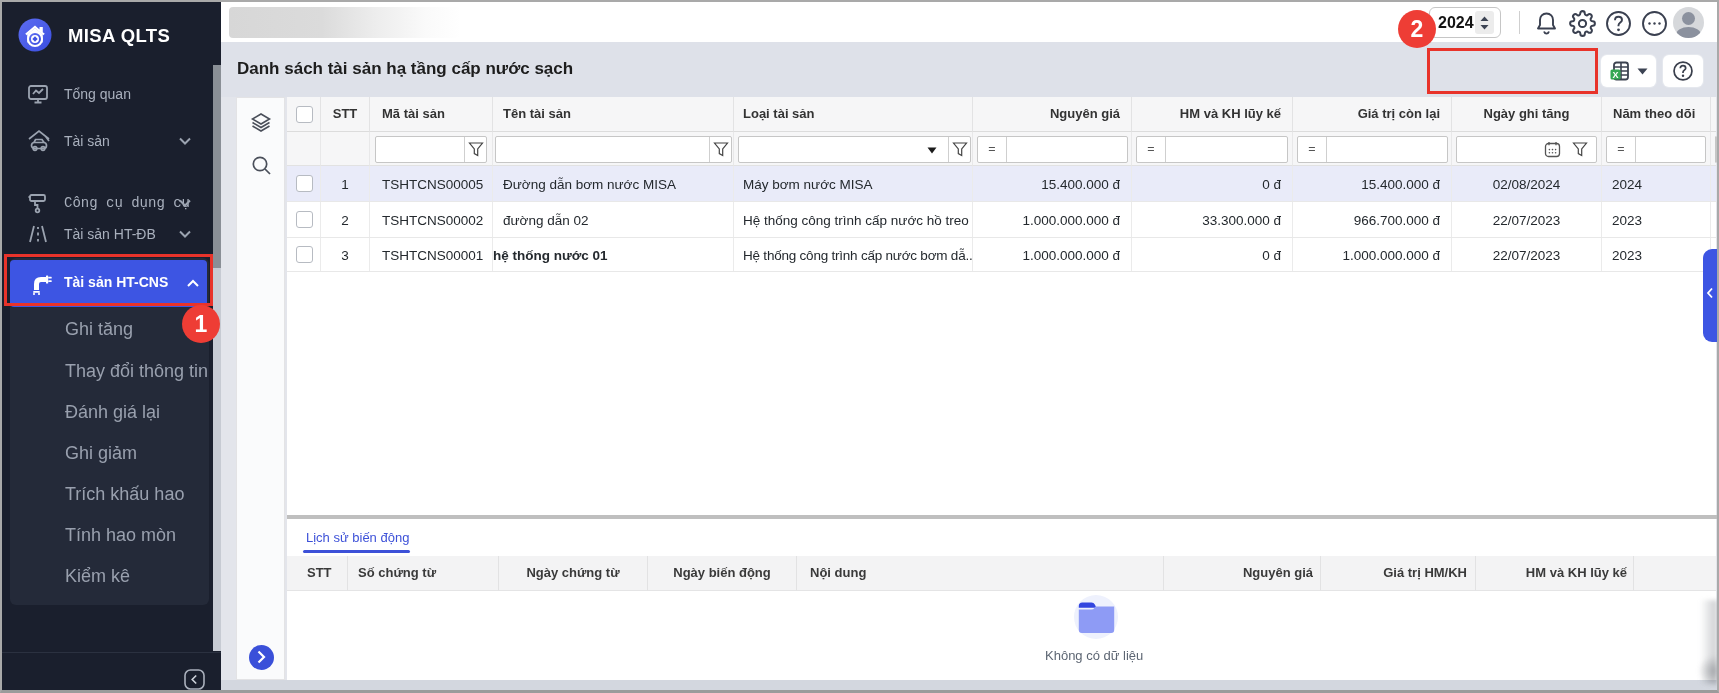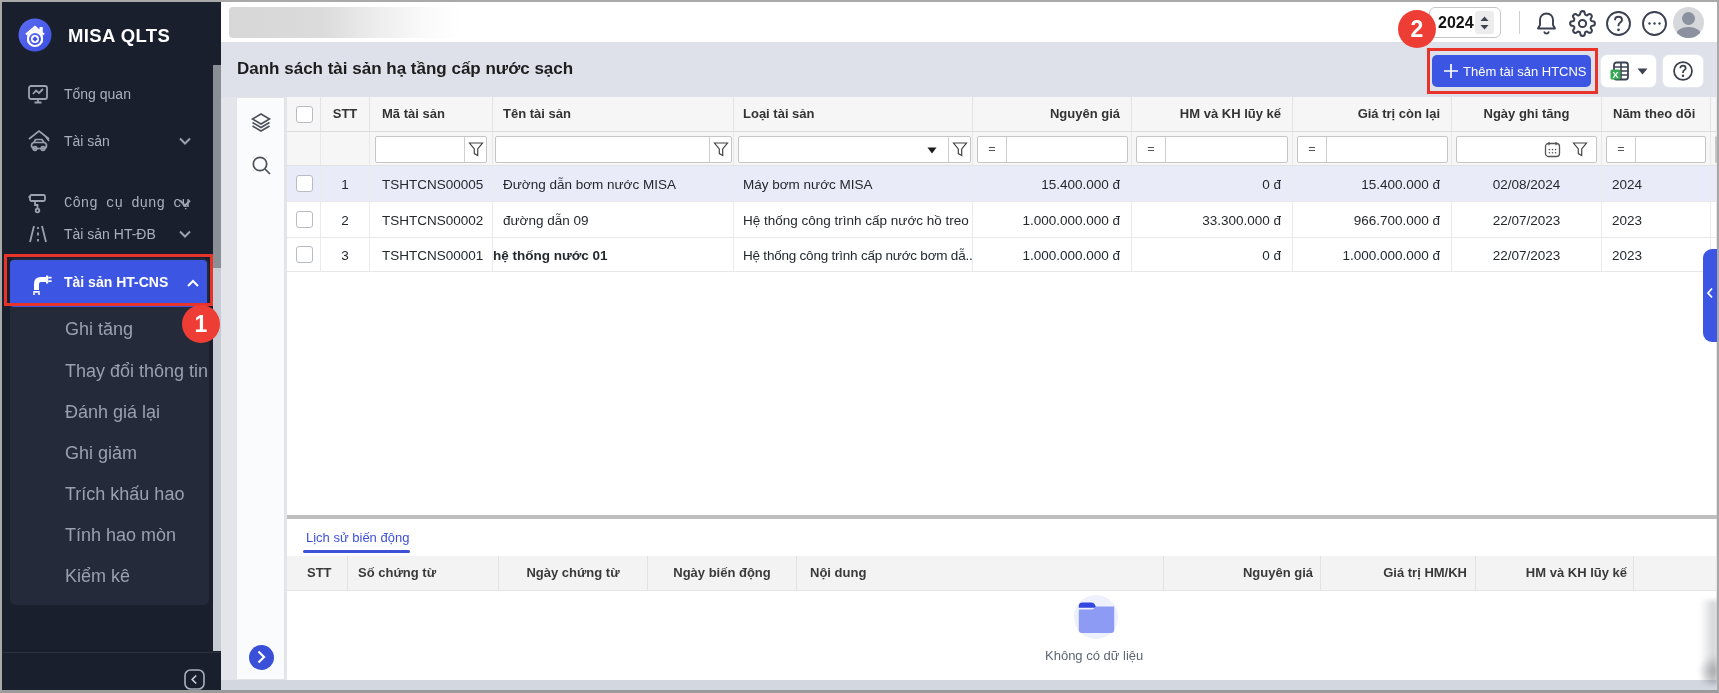--- a/index.html
+++ b/index.html
@@ -194,26 +194,20 @@
       <circle cx="18.5" cy="13.5" r="1.2" fill="#3a4050" stroke="none"></circle>
     </svg>
     <div id="avatar">
       <div id="av-head"></div>
       <div id="av-body"></div>
     </div>
   </div>
 
   <div id="titleband">
     <div id="pagetitle">Danh sách tài sản hạ tầng cấp nước sạch</div>
-    <div id="addbtn">
-      <svg style="position:absolute;left:11px;top:8px;" width="16" height="16" viewBox="0 0 16 16" stroke="#fff" stroke-width="1.7">
-        <path d="M8 1 L8 15 M1 8 L15 8"></path>
-      </svg>
-      <span style="position:absolute;left:31px;top:9px;">Thêm tài sản HTCNS</span>
-    </div>
     <div id="excelbtn">
       <svg style="position:absolute;left:9px;top:6px;" width="20" height="20" viewBox="0 0 20 20">
         <rect x="4" y="1.5" width="14" height="17" rx="2.5" fill="none" stroke="#3c4350" stroke-width="1.8"></rect>
         <path d="M4 6 L18 6 M4 10 L18 10 M4 14 L18 14 M11 2 L11 18" stroke="#3c4350" stroke-width="1.6"></path>
         <rect x="0.5" y="8.5" width="10" height="10" rx="1.5" fill="#34a853"></rect>
         <text x="5.5" y="16.6" font-size="9" font-weight="bold" fill="#fff" text-anchor="middle" font-family="Liberation Sans">X</text>
       </svg>
       <svg style="position:absolute;left:36px;top:13px;" width="11" height="7" viewBox="0 0 11 7">
         <path d="M0.5 0.5 L10.5 0.5 L5.5 6.5 Z" fill="#3c4353"></path>
       </svg>
@@ -389,21 +383,21 @@
       <div class="cell" style="left:0; width:34px;">
         <div class="cb" style="left:9px;top:9px;"></div>
       </div>
       <div class="cell" style="left:34px; width:49px;">
         <div class="t" style="left:50%;transform:translate(-50%,-50%);">2</div>
       </div>
       <div class="cell" style="left:83px; width:123px;">
         <div class="t" style="left:12px;">TSHTCNS00002</div>
       </div>
       <div class="cell" style="left:206px; width:241px;">
-        <div class="t" style="left:10px;">đường dẫn 09</div>
+        <div class="t" style="left:10px;">đường dẫn 02</div>
       </div>
       <div class="cell" style="left:447px; width:239px;">
         <div class="t" style="left:9px;">Hệ thống công trình cấp nước hồ treo</div>
       </div>
       <div class="cell" style="left:686px; width:159px;">
         <div class="t" style="right:11px;">1.000.000.000 đ</div>
       </div>
       <div class="cell" style="left:845px; width:161px;">
         <div class="t" style="right:11px;">33.300.000 đ</div>
       </div>

